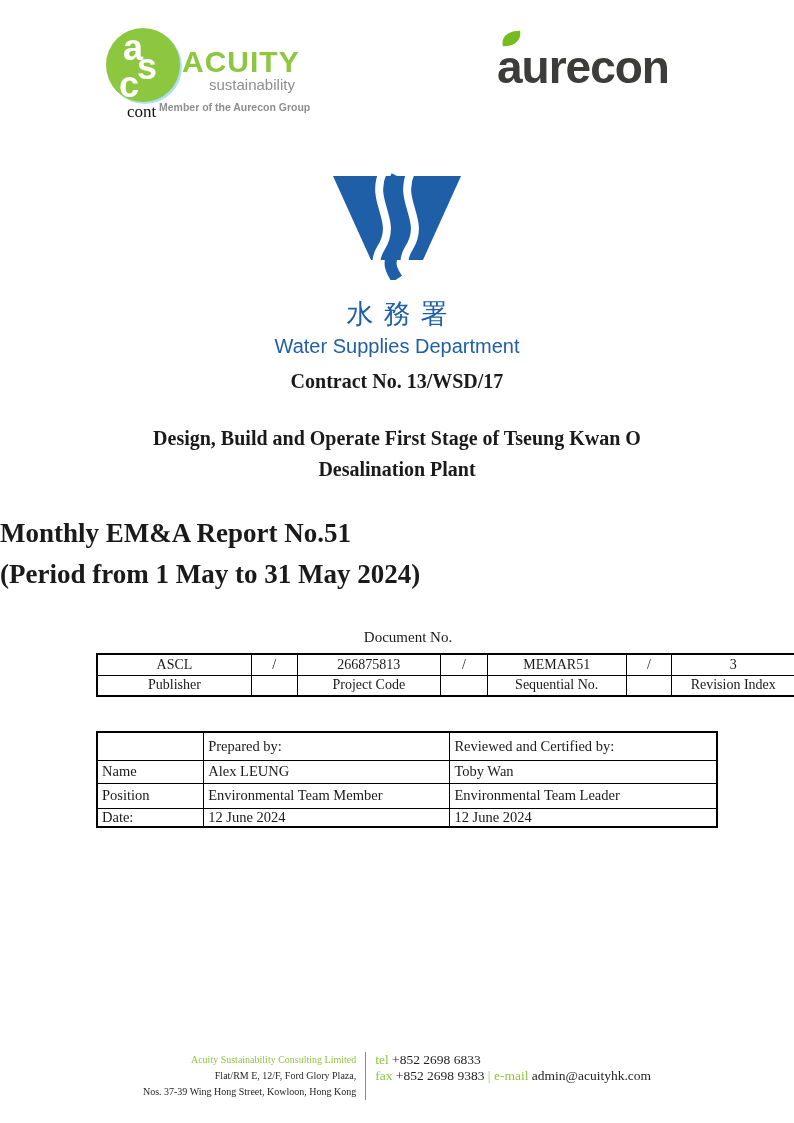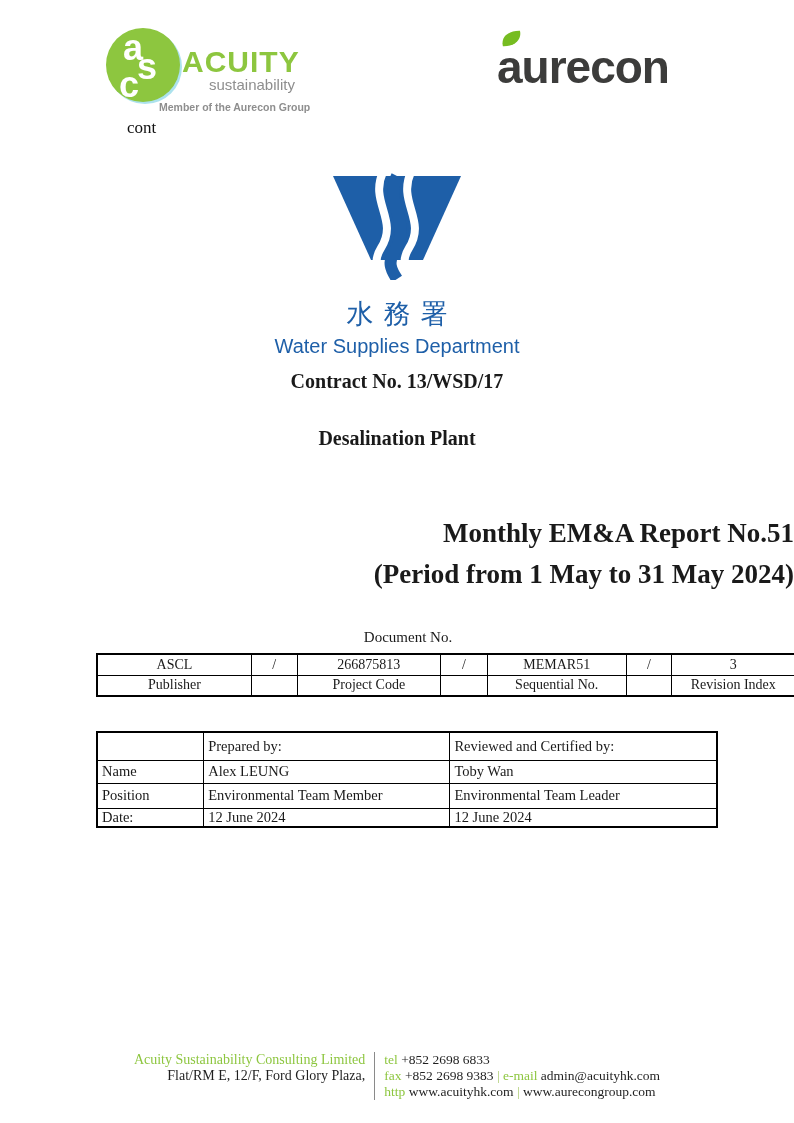--- a/index.html
+++ b/index.html
@@ -14,39 +14,39 @@
     font-weight:bold; font-size:36px; line-height:1; }
   .asc-a { left:17px; top:2px; }
   .asc-s { left:31px; top:21px; }
   .asc-c { left:13px; top:39px; }
   .acuity-word { position:absolute; left:76px; top:19px; font-family:"Liberation Sans", sans-serif;
     font-weight:bold; font-size:30px; letter-spacing:1px; color:#8DC63F; }
   .acuity-sub { position:absolute; left:103px; top:50px; font-family:"Liberation Sans", sans-serif;
     font-size:15px; color:#8E8E8E; }
   .acuity-member { position:absolute; left:53px; top:75px; font-family:"Liberation Sans", sans-serif;
     font-size:10.5px; font-weight:bold; color:#8E8E8E; }
-  .cont-text { position:absolute; left:21px; top:76px; font-size:17px; color:#111111;margin-top:16px; }
+  .cont-text { position:absolute; left:21px; top:76px; font-size:17px; color:#111111; }
 
   
   .aurecon-block { left:497px; top:28px; width:215px; height:66px; }
   .aurecon-leaf { position:absolute; left:3px; top:2px; }
   .aurecon-word { position:absolute; left:0; top:12px; font-family:"Liberation Sans", sans-serif;
     font-weight:bold; font-size:46px; letter-spacing:-1px; color:#3C3C3B; }
 
   
   .wsd-block { left:0; top:168px; width:794px; text-align:center; }
   .wsd-mark { display:block; margin:0 auto; }
   .wsd-cn { font-size:27px; color:#1E5FA8; letter-spacing:10px; margin-left:10px; margin-top:16px;
     font-family:"Liberation Sans", sans-serif; }
   .wsd-en { font-size:20px; color:#1E5FA8; margin-top:3px; font-family:"Liberation Sans", sans-serif; }
 
   
   .contract-line { left:0; top:370px; width:794px; text-align:center; font-size:20px; font-weight:bold; }
   .project-lines { left:0; top:423px; width:794px; text-align:center; font-size:20px; font-weight:bold; line-height:31px; }
-  .report-lines  { left:0; top:513px; width:794px; text-align:right; font-size:27px; font-weight:bold; line-height:41px; }
+  .report-lines  { left:0; top:513px; width:794px; text-align:left; font-size:27px; font-weight:bold; line-height:41px; }
 
   
   .doc-caption { left:96px; top:629px; width:624px; text-align:center; font-size:15px; }
   .doc-table-wrap { left:96px; top:653px; width:700px; }
   table { border-collapse:collapse; width:100%; }
   .doc-table { border:2px solid #000; }
   .doc-table td { border:1px solid #000; text-align:center; font-size:14px; height:21px; padding:0 2px; }
 
   
   .sig-table-wrap { left:96px; top:731px; width:622px; }
@@ -54,21 +54,21 @@
   .sig-table td { border:1px solid #000; font-size:14.5px; padding:0 4px; vertical-align:middle; }
   .row-head td { height:28px; }
   .row-name td { height:23px; }
   .row-pos  td { height:25px; }
   .row-sig  td { height:118px; }
   .row-date td { height:16px; }
   .sig-img { display:block; margin:0 auto; }
 
   
   .footer { left:0; top:1052px; width:794px; display:flex; justify-content:center; align-items:stretch; }
-  .footer-left { text-align:right; font-size:14px; line-height:16px; padding-right:9px; }
+  .footer-left { text-align:right; font-size:10px; line-height:16px; padding-right:9px; }
   .footer-divider { width:1px; background:#8a8a8a; }
   .footer-right { text-align:left; font-size:13.5px; line-height:16px; padding-left:9px; }
   .green { color:#8DC63F; }
   .dark { color:#1f1f1f; }
   .sep { color:#a8c96a; }
 </style>
 </head>
 <body>
 
 <div class="abs acuity-block">
@@ -97,20 +97,21 @@
     <path d="M56,4 C42,34 72,52 54,80 C46,93 50,101 56,110" fill="none" stroke="#ffffff" stroke-width="8"></path>
     <path d="M84,4 C70,34 100,52 82,80 C74,93 78,101 84,110" fill="none" stroke="#ffffff" stroke-width="8"></path>
   </svg>
   <div class="wsd-cn">水務署</div>
   <div class="wsd-en">Water Supplies Department</div>
 </div>
 
 <div class="abs contract-line">Contract No. 13/WSD/17</div>
 
 <div class="abs project-lines">
+  <div>Design, Build and Operate First Stage of Tseung Kwan O</div>
   <div>Desalination Plant</div>
 </div>
 
 <div class="abs report-lines">
   <div>Monthly EM&amp;A Report No.51</div>
   <div>(Period from 1 May to 31 May 2024)</div>
 </div>
 
 <div class="abs doc-caption">Document No.</div>
 
@@ -177,34 +178,29 @@
       <td>12 June 2024</td>
     </tr>
   </tbody>
     </table>
 </div>
 
 <div class="abs footer">
   <div class="footer-left">
     <div class="green">Acuity Sustainability Consulting Limited</div>
     <div class="dark">Flat/RM E, 12/F, Ford Glory Plaza,</div>
+    <div class="dark">Nos. 37-39 Wing Hong Street, Kowloon, Hong Kong</div>
   </div>
   <div class="footer-divider"></div>
   <div class="footer-right">
     <div>
       <span class="green">tel</span>
       <span class="dark">+852 2698 6833</span>
     </div>
     <div>
       <span class="green">fax</span>
       <span class="dark">+852 2698 9383</span>
       <span class="sep">|</span>
       <span class="green">e-mail</span>
       <span class="dark">admin@acuityhk.com</span>
     </div>
-    <div>
-      <span class="green">http</span>
-      <span class="dark">www.acuityhk.com</span>
-      <span class="sep">|</span>
-      <span class="dark">www.aurecongroup.com</span>
-    </div>
   </div>
 </div>
 
 </body></html>

